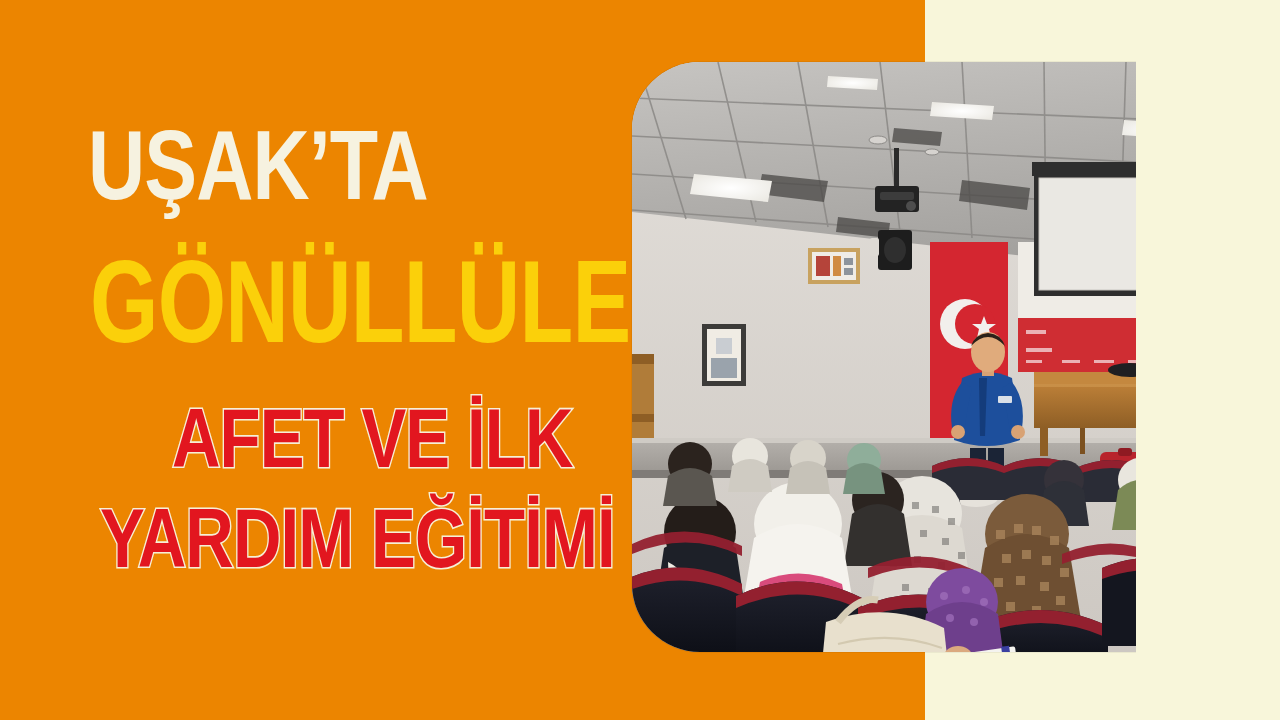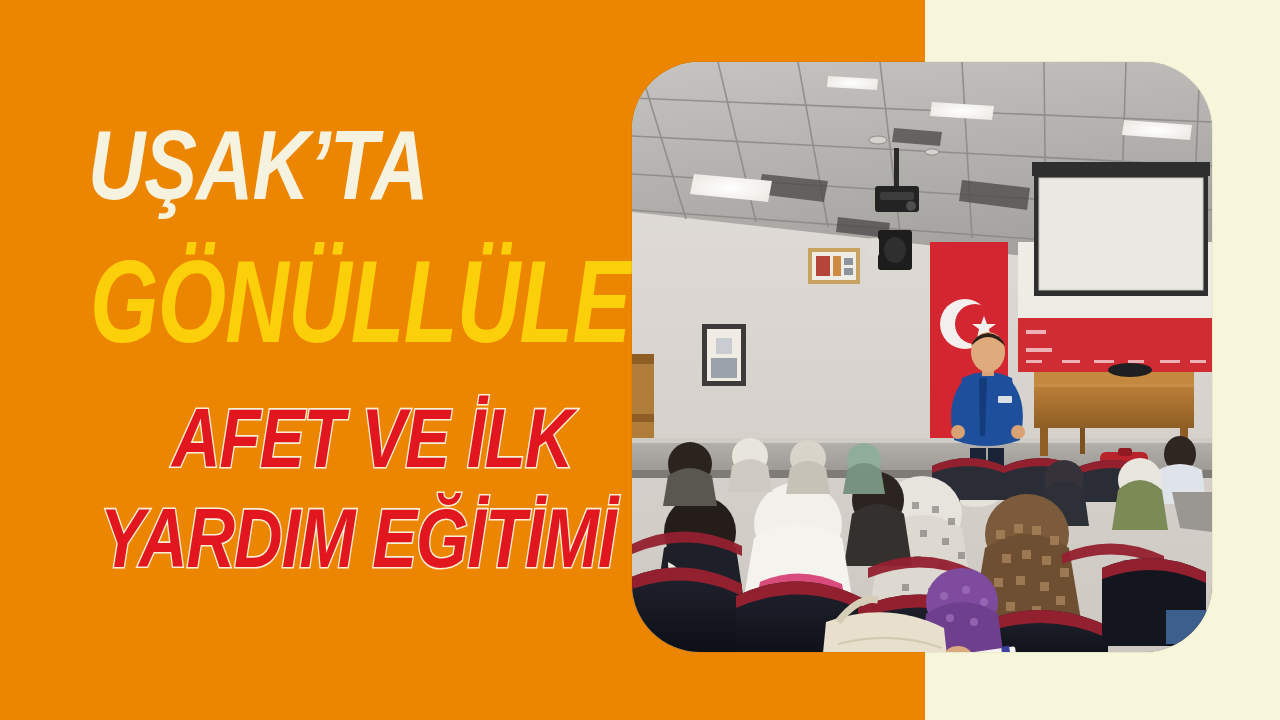--- a/index.html
+++ b/index.html
@@ -1,21 +1,21 @@
 <!DOCTYPE html>
 <html><head>
 <meta charset="utf-8">
 <style>
   html,body{margin:0;padding:0;}
   body{
     width:1280px;height:720px;overflow:hidden;
     font-family:"Liberation Sans", sans-serif;
     background:#f8f6da;
   }
-  #stage{position:relative;width:1280px;height:720px;background:#f8f6da;overflow:hidden;font-style:italic;}
+  #stage{position:relative;width:1136px;height:720px;background:#f8f6da;overflow:hidden;}
 
   
   .orange-panel{position:absolute;left:0;top:0;width:925px;height:720px;background:#ec8500;}
 
   
   .headline-block{position:absolute;left:0;top:0;width:630px;height:720px;}
 
   .hl{
     position:absolute;
     font-family:"Liberation Sans", sans-serif;

